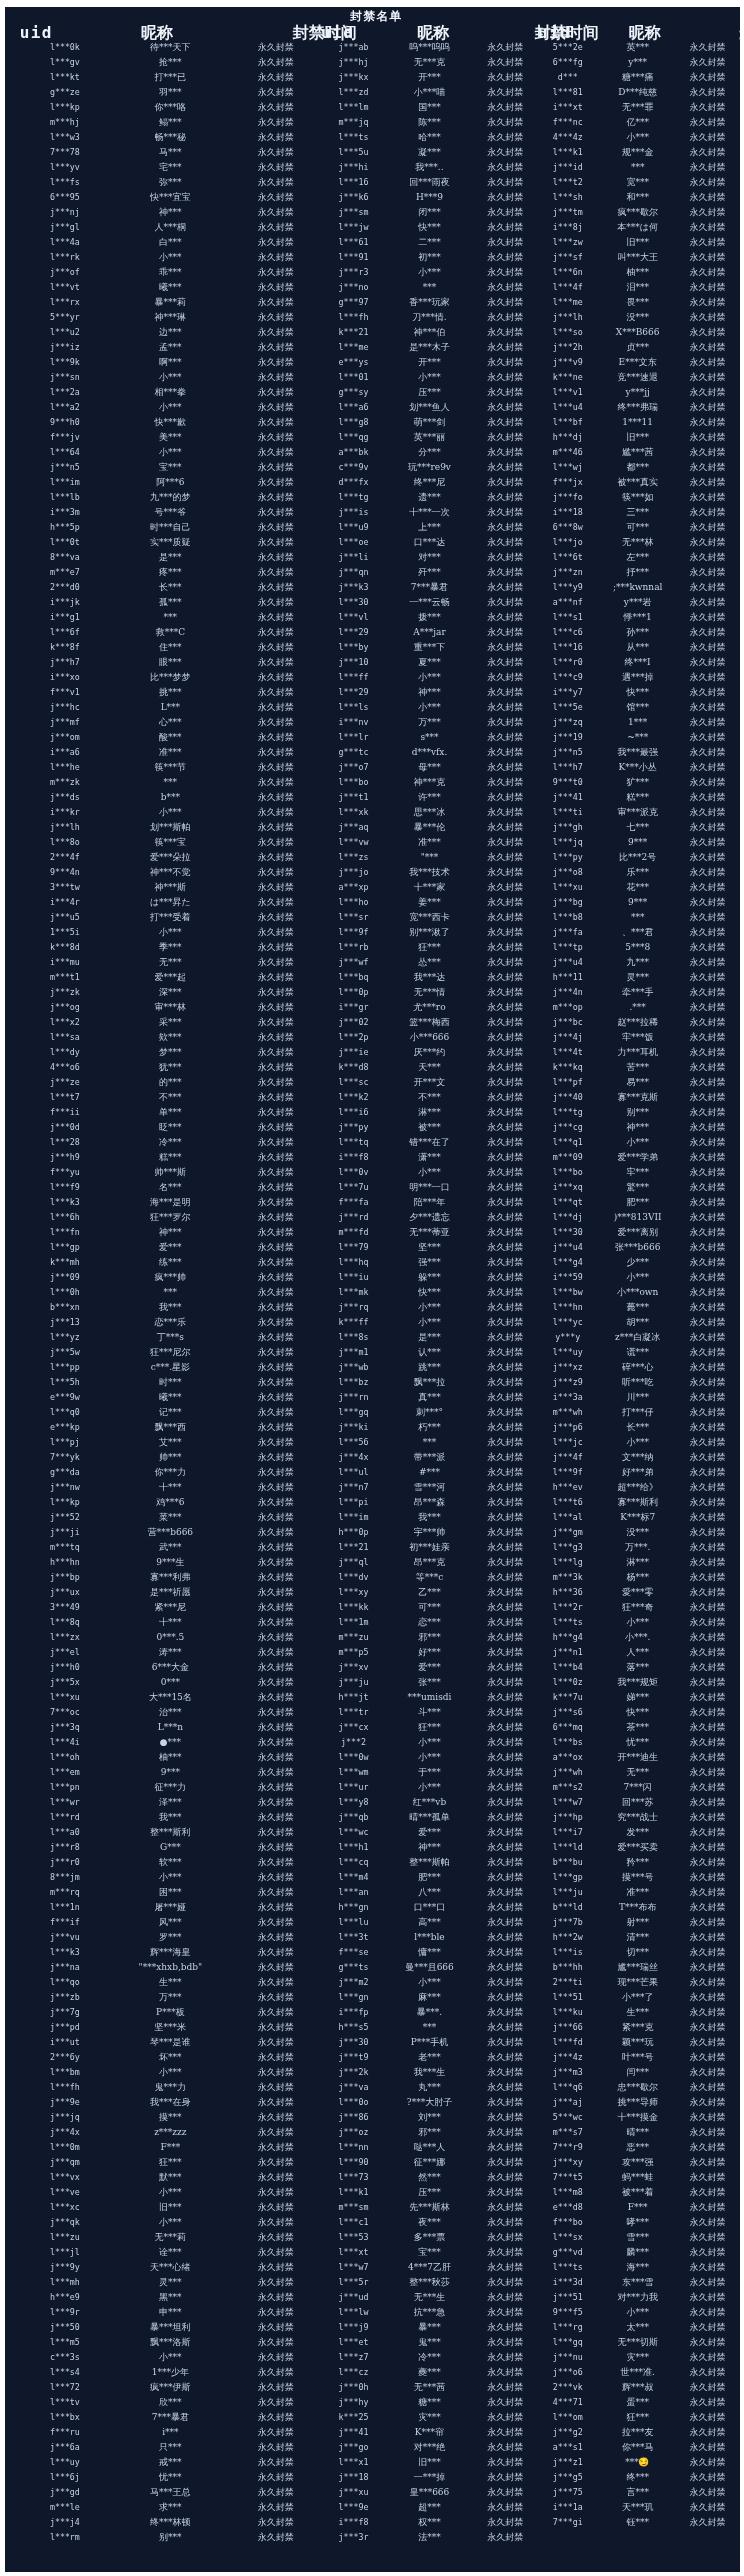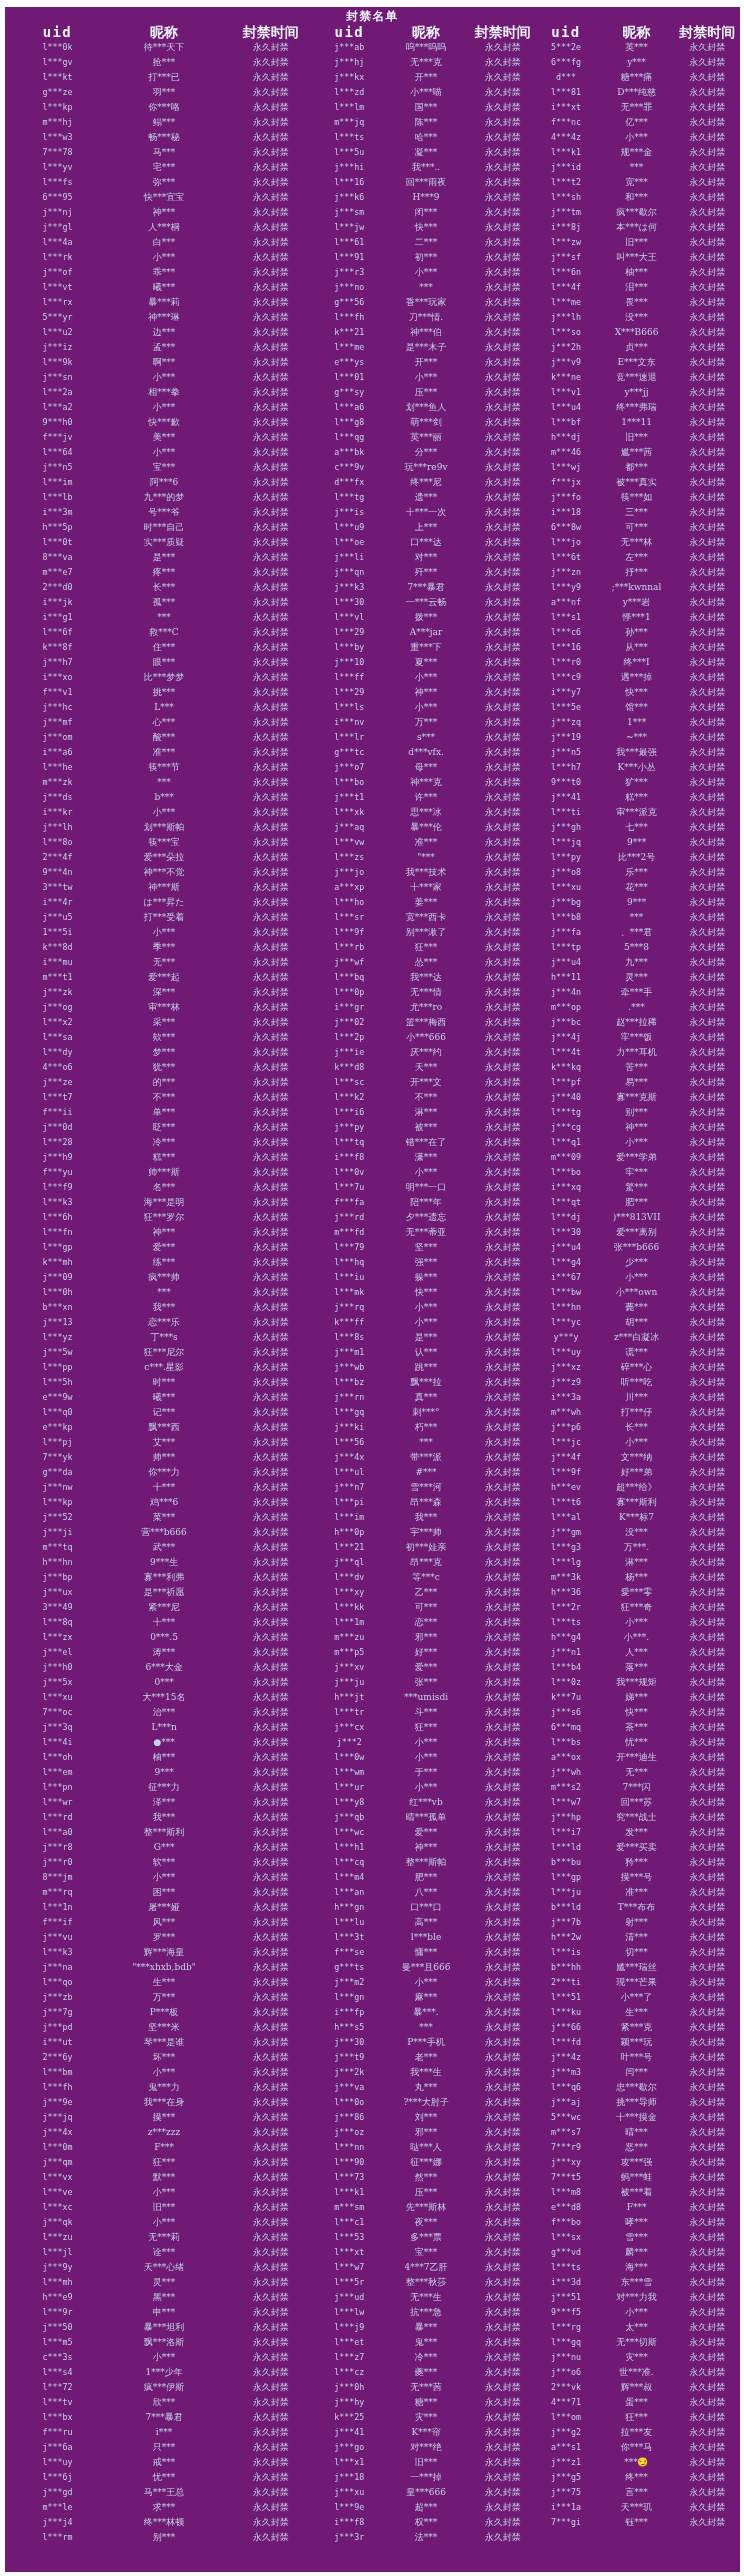--- a/index.html
+++ b/index.html
@@ -3,35 +3,35 @@
 <meta charset="utf-8">
 <style>
   html,body{margin:0;padding:0;}
   body{
     width:745px;height:2576px;position:relative;background:#ffffff;
     font-family:"DejaVu Serif","Liberation Serif",serif;
     -webkit-font-smoothing:antialiased;
   }
   .panel{
     position:absolute;left:4.8px;top:6.9px;right:4.8px;bottom:4.1px;
-    background:#701a75;overflow:hidden;
+    background:#0f172a;overflow:hidden;padding-left:8px;
   }
   .page-title{
     text-align:center;color:#f3f7fd;font-weight:bold;
     font-size:11.7px;line-height:18px;letter-spacing:1.4px;
   }
   .groups{
     display:grid;grid-template-columns:1.39fr 1fr .92fr;
     padding:0 2.8px 0 6.9px;
   }
   .group{min-width:0;}
   .group-header{
     display:grid;grid-template-columns:30% 40% 30%;
-    color:#eef3fa;font-weight:bold;font-size:14px;line-height:15px;
-    text-align:center;white-space:nowrap;
+    color:#eef3fa;font-weight:bold;font-size:16px;line-height:15px;
+    white-space:nowrap;gap:31px;
   }
   .group-header .h-uid{font-family:"DejaVu Sans Mono","Liberation Mono",monospace;letter-spacing:1.4px;}
   .row{
     display:grid;grid-template-columns:30% 40% 30%;
     line-height:15px;text-align:center;color:#c6d3e8;
     font-size:9px;white-space:nowrap;
   }
   .uid-cell{
     font-family:"DejaVu Sans Mono","Liberation Mono",monospace;
     font-size:8.3px;overflow:hidden;
@@ -977,21 +977,21 @@
             <span class="uid-cell">j***r3</span>
             <span class="nick-cell">小***</span>
             <span class="time-cell">永久封禁</span>
           </div>
           <div class="row">
             <span class="uid-cell">j***no</span>
             <span class="nick-cell">***</span>
             <span class="time-cell">永久封禁</span>
           </div>
           <div class="row">
-            <span class="uid-cell">g***56</span>
+            <span class="uid-cell">g***97</span>
             <span class="nick-cell">香***玩家</span>
             <span class="time-cell">永久封禁</span>
           </div>
           <div class="row">
             <span class="uid-cell">l***fh</span>
             <span class="nick-cell">刀***情.</span>
             <span class="time-cell">永久封禁</span>
           </div>
           <div class="row">
             <span class="uid-cell">k***21</span>
@@ -2147,21 +2147,21 @@
             <span class="uid-cell">j***u4</span>
             <span class="nick-cell">张***b666</span>
             <span class="time-cell">永久封禁</span>
           </div>
           <div class="row">
             <span class="uid-cell">l***g4</span>
             <span class="nick-cell">少***</span>
             <span class="time-cell">永久封禁</span>
           </div>
           <div class="row">
-            <span class="uid-cell">i***67</span>
+            <span class="uid-cell">i***59</span>
             <span class="nick-cell">小***</span>
             <span class="time-cell">永久封禁</span>
           </div>
           <div class="row">
             <span class="uid-cell">l***bw</span>
             <span class="nick-cell">小***own</span>
             <span class="time-cell">永久封禁</span>
           </div>
           <div class="row">
             <span class="uid-cell">l***hn</span>

